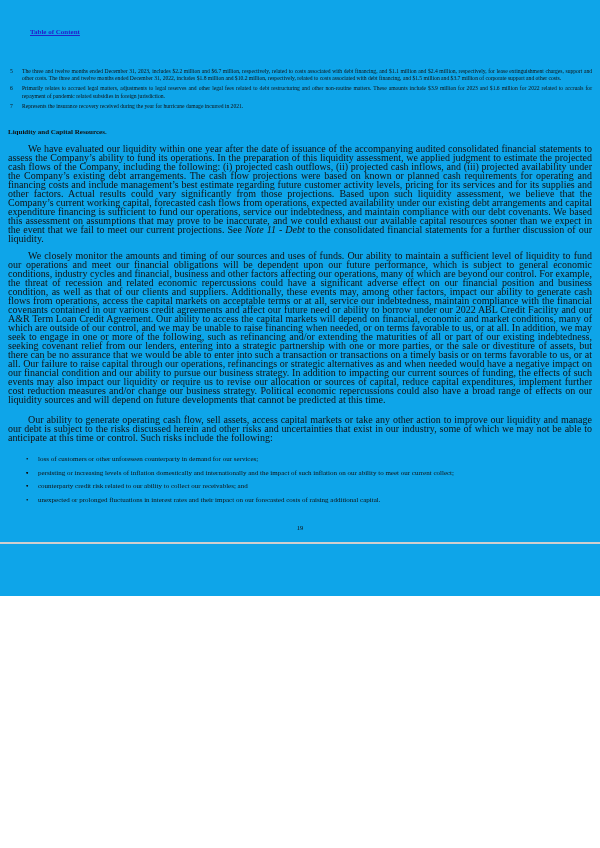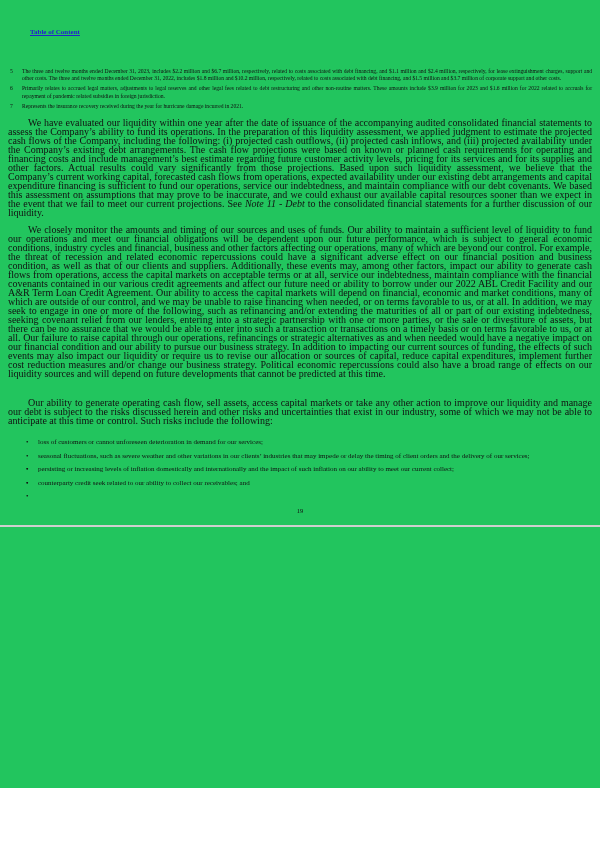--- a/index.html
+++ b/index.html
@@ -1,21 +1,21 @@
 <!DOCTYPE html>
 <html style="--link-color: #2222cc; --divider-color: #cfcfcf;"><head>
 <meta charset="utf-8">
 <style>
   * { margin: 0; padding: 0; box-sizing: border-box; }
   html, body { background: #ffffff; }
   .page {
     position: relative;
     width: 600px;
-    height: 788px;
-    background: #22c55e;
+    height: 596px;
+    background: #0ea5e9;
     font-family: "Liberation Serif", "DejaVu Serif", serif;
     color: #111111;
     overflow: hidden;
   }
   .toc-link {
     display: inline-block;
     margin: 28px 0 0 30px;
     font-size: 7px;
     font-weight: bold;
     color: var(--link-color, #2222cc);
@@ -44,21 +44,21 @@
     font-weight: bold;
   }
   .para {
     margin: 8px 8px 0 8px;
     font-size: 10px;
     line-height: 9px;
     text-align: justify;
     text-indent: 20px;
   }
   .para.tight { }
-  .para.spaced { margin-top: 20px; }
+  .para.spaced { margin-top: 11px; }
   .italic { font-style: italic; }
   .bullet-list {
     margin: 13px 8px 0 26px;
   }
   .bullet-item {
     position: relative;
     padding-left: 12px;
     margin-bottom: 4.5px;
     font-size: 7px;
     line-height: 9px;
@@ -100,59 +100,60 @@
         <span class="fn-num">6</span>
         <span class="fn-text">Primarily relates to accrued legal matters, adjustments to legal reserves and other legal fees related to debt restructuring and other non-routine matters. These amounts include $3.9 million for 2023 and $1.6 million for 2022 related to accruals for repayment of pandemic related subsidies in foreign jurisdiction.</span>
       </div>
 
       <div class="footnote">
         <span class="fn-num">7</span>
         <span class="fn-text">Represents the insurance recovery received during the year for hurricane damage incurred in 2021.</span>
       </div>
     </div>
 
+  <div class="section-heading">Liquidity and Capital Resources.</div>
 
   <p class="para"><span>We have evaluated our liquidity within one year after the date of issuance of the accompanying audited consolidated financial statements to assess the Company’s ability to fund its operations. In the preparation of this liquidity assessment, we applied judgment to estimate the projected cash flows of the Company, including the following: (i) projected cash outflows, (ii) projected cash inflows, and (iii) projected availability under the Company’s existing debt arrangements. The cash flow projections were based on known or planned cash requirements for operating and financing costs and include management’s best estimate regarding future customer activity levels, pricing for its services and for its supplies and other factors. Actual results could vary significantly from those projections. Based upon such liquidity assessment, we believe that the Company’s current working capital, forecasted cash flows from operations, expected availability under our existing debt arrangements and capital expenditure financing is sufficient to fund our operations, service our indebtedness, and maintain compliance with our debt covenants. We based this assessment on assumptions that may prove to be inaccurate, and we could exhaust our available capital resources sooner than we expect in the event that we fail to meet our current projections. See</span> <span class="italic">Note 11 - Debt</span> <span>to the consolidated financial statements for a further discussion of our liquidity.</span></p>
 
   <p class="para tight">We closely monitor the amounts and timing of our sources and uses of funds. Our ability to maintain a sufficient level of liquidity to fund our operations and meet our financial obligations will be dependent upon our future performance, which is subject to general economic conditions, industry cycles and financial, business and other factors affecting our operations, many of which are beyond our control. For example, the threat of recession and related economic repercussions could have a significant adverse effect on our financial position and business condition, as well as that of our clients and suppliers. Additionally, these events may, among other factors, impact our ability to generate cash flows from operations, access the capital markets on acceptable terms or at all, service our indebtedness, maintain compliance with the financial covenants contained in our various credit agreements and affect our future need or ability to borrow under our 2022 ABL Credit Facility and our A&amp;R Term Loan Credit Agreement. Our ability to access the capital markets will depend on financial, economic and market conditions, many of which are outside of our control, and we may be unable to raise financing when needed, or on terms favorable to us, or at all. In addition, we may seek to engage in one or more of the following, such as refinancing and/or extending the maturities of all or part of our existing indebtedness, seeking covenant relief from our lenders, entering into a strategic partnership with one or more parties, or the sale or divestiture of assets, but there can be no assurance that we would be able to enter into such a transaction or transactions on a timely basis or on terms favorable to us, or at all. Our failure to raise capital through our operations, refinancings or strategic alternatives as and when needed would have a negative impact on our financial condition and our ability to pursue our business strategy. In addition to impacting our current sources of funding, the effects of such events may also impact our liquidity or require us to revise our allocation or sources of capital, reduce capital expenditures, implement further cost reduction measures and/or change our business strategy. Political economic repercussions could also have a broad range of effects on our liquidity sources and will depend on future developments that cannot be predicted at this time.</p>
 
   <p class="para spaced">Our ability to generate operating cash flow, sell assets, access capital markets or take any other action to improve our liquidity and manage our debt is subject to the risks discussed herein and other risks and uncertainties that exist in our industry, some of which we may not be able to anticipate at this time or control. Such risks include the following:</p>
 
   <div class="bullet-list">
 
       <div class="bullet-item">
         <span class="bullet-marker">•</span>
-        <span>loss of customers or cannot unforeseen deterioration in demand for our services;</span>
+        <span>loss of customers or other unforeseen counterparty in demand for our services;</span>
       </div>
 
       <div class="bullet-item">
         <span class="bullet-marker">•</span>
-        <span>seasonal fluctuations, such as severe weather and other variations in our clients’ industries that may impede or delay the timing of client orders and the delivery of our services;</span>
       </div>
 
       <div class="bullet-item">
         <span class="bullet-marker">•</span>
       </div>
 
       <div class="bullet-item">
         <span class="bullet-marker">•</span>
         <span>persisting or increasing levels of inflation domestically and internationally and the impact of such inflation on our ability to meet our current collect;</span>
       </div>
 
       <div class="bullet-item">
         <span class="bullet-marker">•</span>
       </div>
 
       <div class="bullet-item">
         <span class="bullet-marker">•</span>
-        <span>counterparty credit seek related to our ability to collect our receivables; and</span>
+        <span>counterparty credit risk related to our ability to collect our receivables; and</span>
       </div>
 
       <div class="bullet-item">
         <span class="bullet-marker">•</span>
+        <span>unexpected or prolonged fluctuations in interest rates and their impact on our forecasted costs of raising additional capital.</span>
       </div>
     </div>
 
   <div class="page-number">19</div>
 
   <div class="page-divider"></div>
 
 </div>
 
 </body></html>

